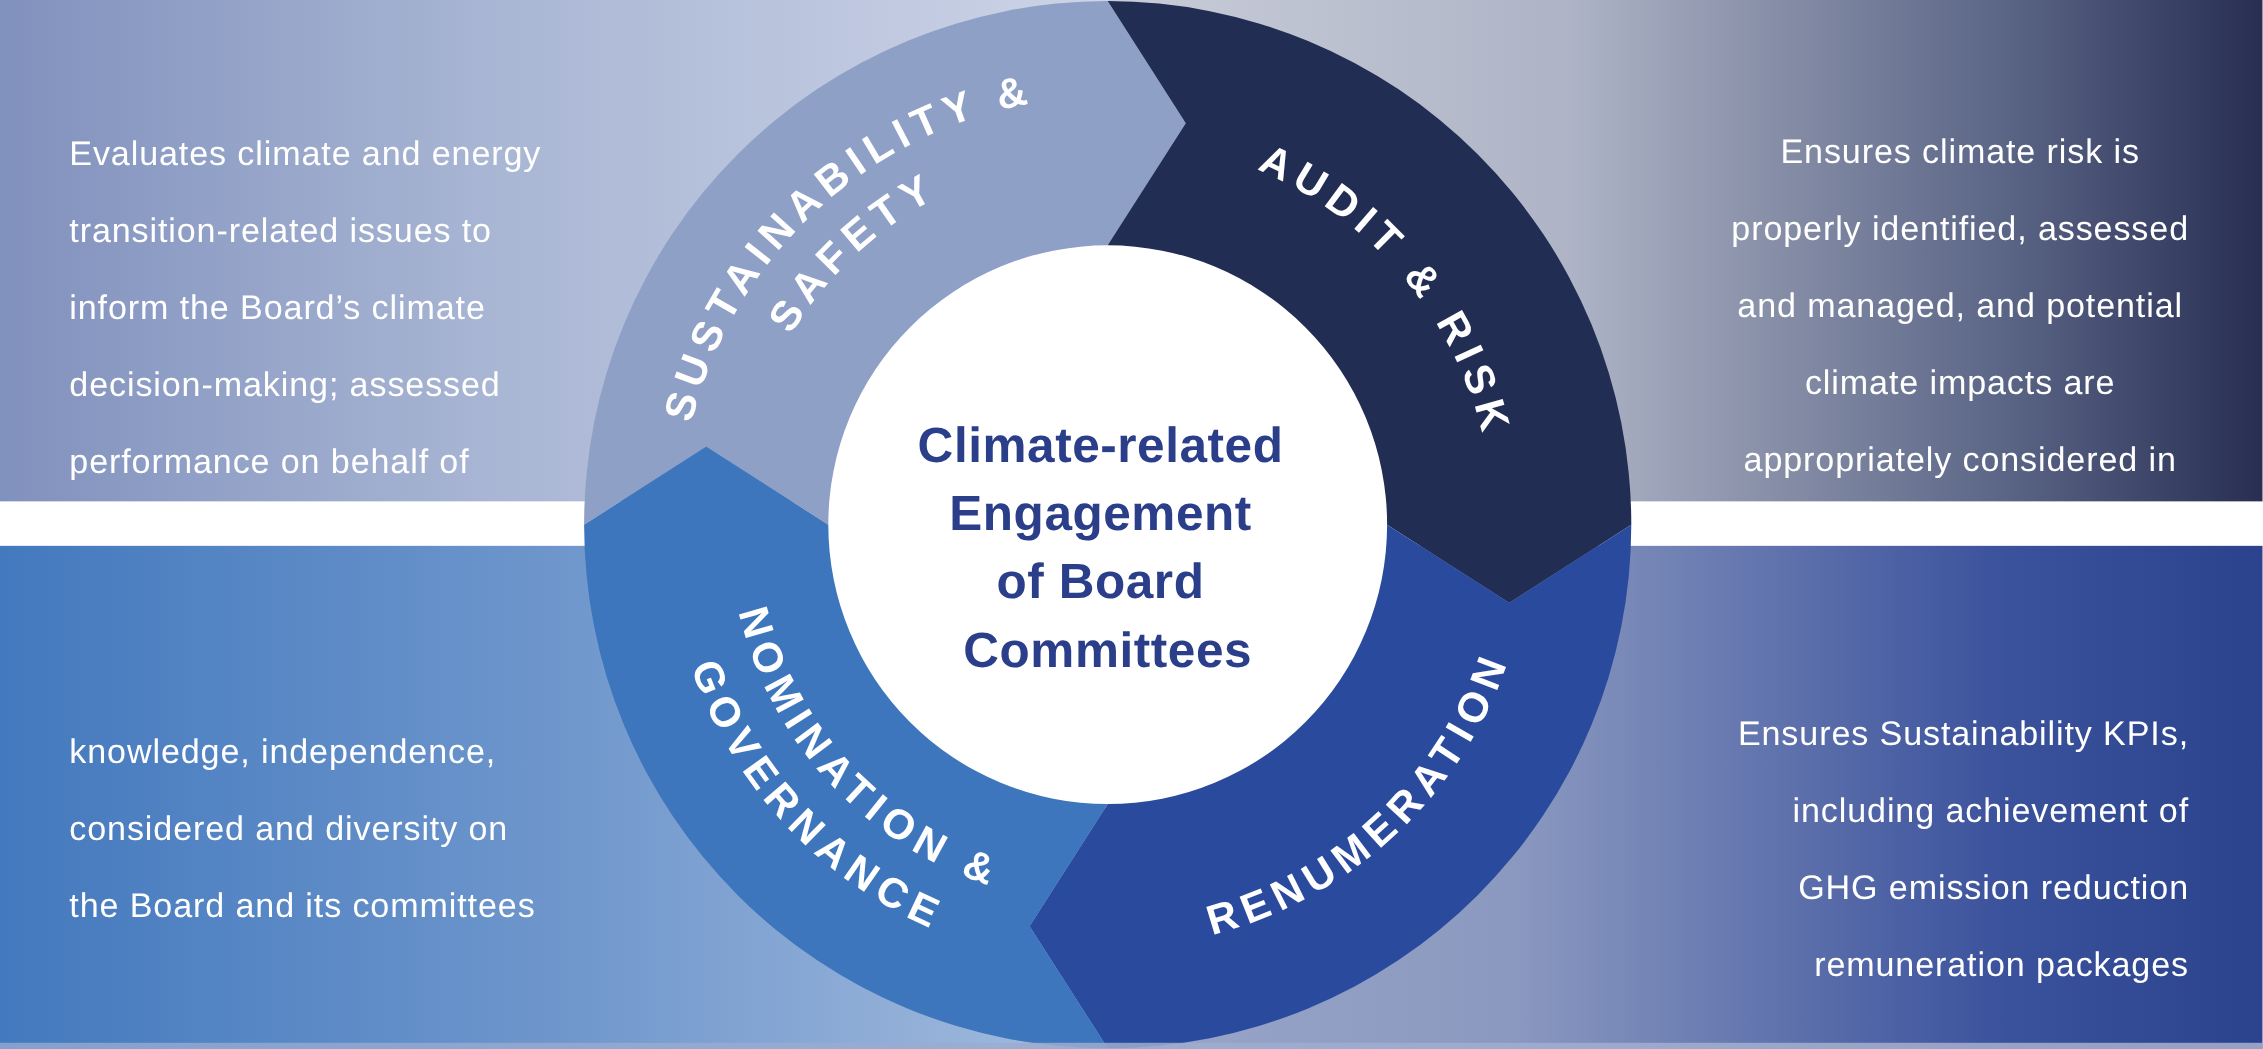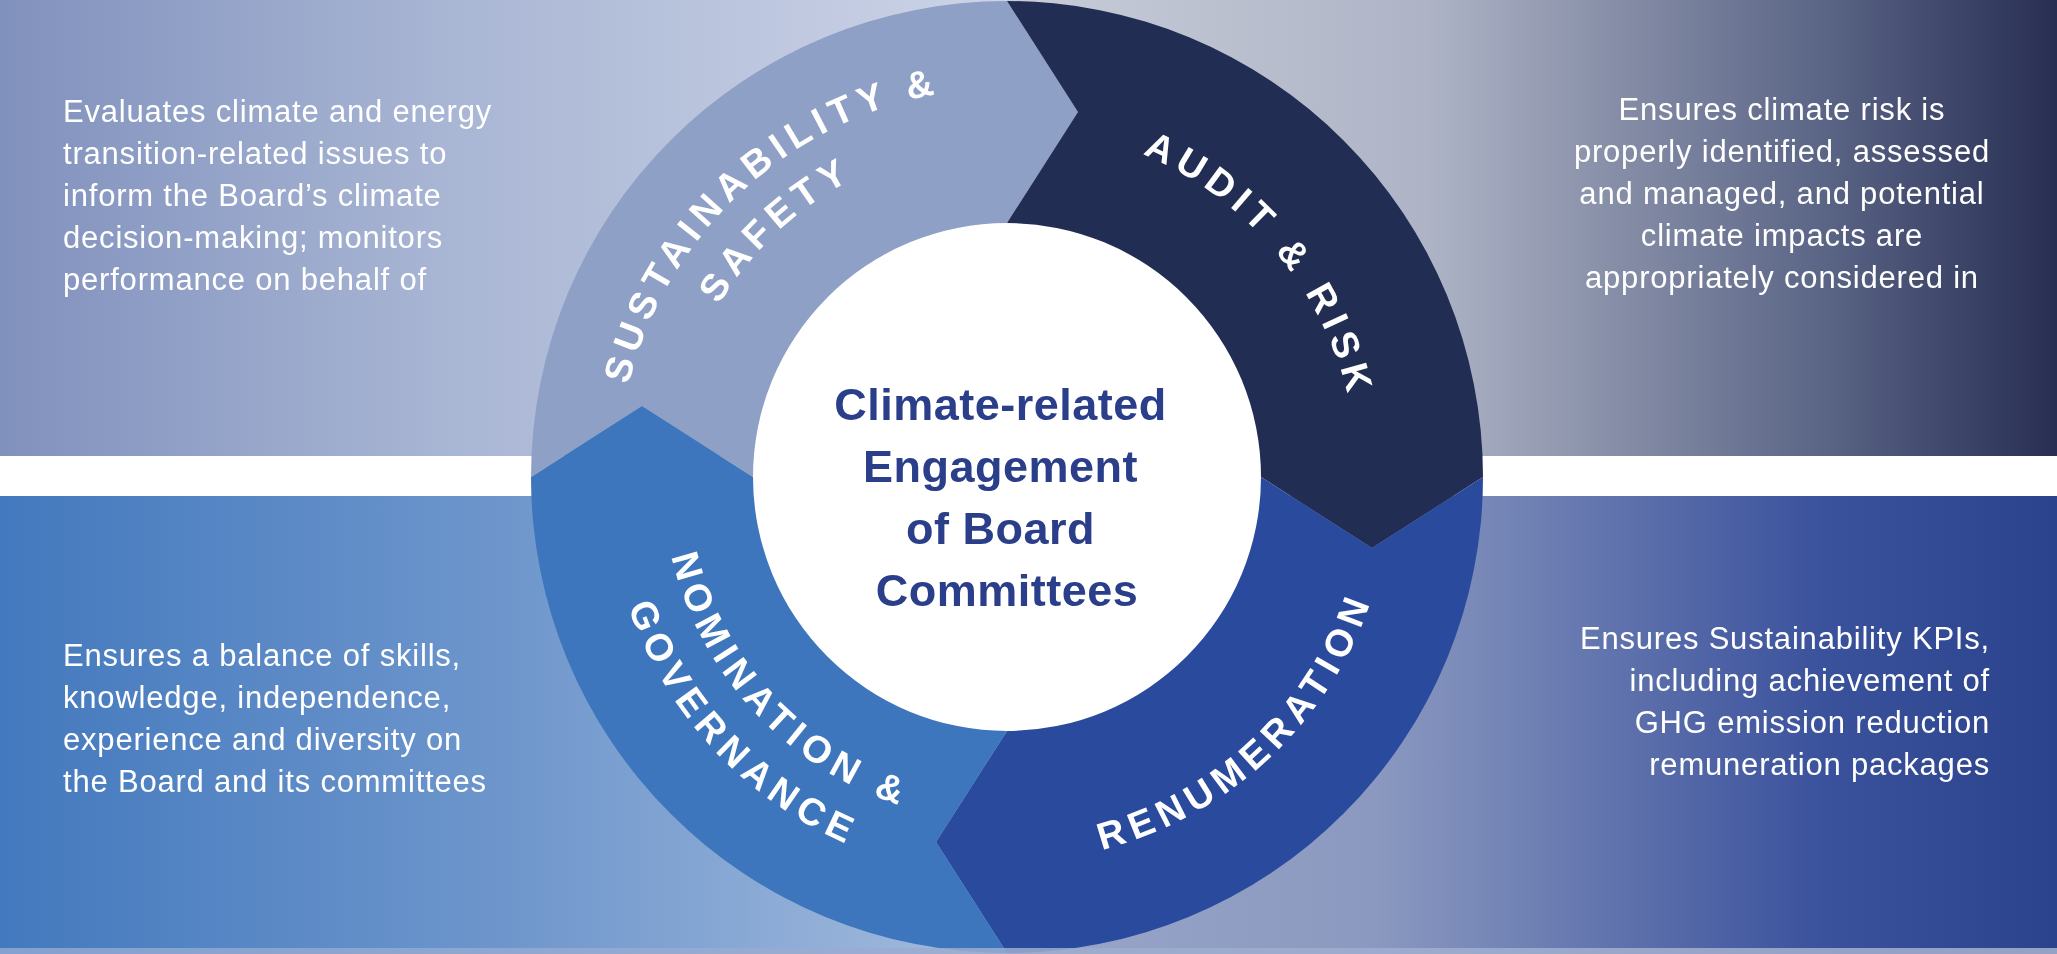--- a/index.html
+++ b/index.html
@@ -19,21 +19,21 @@
     background:linear-gradient(90deg,#4379BE 0%,#6E96CC 50%,#A6BDDE 100%); }
   .quad.br { left:1007px; top:496px; width:1050px; height:458px;
     background:linear-gradient(90deg,#9AA6C9 0%,#8B99C0 35%,#3A519C 78%,#2B428C 100%); }
   .divider { position:absolute; left:0; top:456px; width:2057px; height:40px; background:#FFFFFF; }
   .bottom-edge { position:absolute; left:0; bottom:0; width:2057px; height:6px;
     background:linear-gradient(90deg,#8FA8D2 0%,#A8B2CF 100%); opacity:.85; }
 
   
   .callout { position:absolute; color:#FFFFFF; font-size:31px; line-height:42px;
     font-weight:300; letter-spacing:0.8px; }
-  .callout div { white-space:nowrap; }
+  .callout div { white-space:nowrap;margin-top:28px; }
   .c-tl { left:63px;  top:91px;  text-align:left;  }
   .c-tr { right:67px; top:89px;  text-align:center; }
   .c-bl { left:63px;  top:635px; text-align:left;  }
   .c-br { right:67px; top:618px; text-align:right; }
 
   
   svg.wheel { position:absolute; left:0; top:0; }
   .arc-label { font-family:"Liberation Sans", sans-serif; font-weight:700;
     font-size:38px; letter-spacing:6.5px; fill:#FFFFFF; }
   .center-title { font-family:"Liberation Sans", sans-serif; font-weight:700;
@@ -92,36 +92,35 @@
       <tspan x="1007" y="482">Engagement</tspan>
       <tspan x="1007" y="544">of Board</tspan>
       <tspan x="1007" y="606">Committees</tspan>
     </text>
   </svg>
 
   <div class="callout c-tl">
     <div>Evaluates climate and energy</div>
     <div>transition-related issues to</div>
     <div>inform the Board’s climate</div>
-    <div>decision-making; monitors</div>
+    <div>decision-making; assessed</div>
     <div>performance on behalf of</div>
   </div>
 
   <div class="callout c-tr">
     <div>Ensures climate risk is</div>
     <div>properly identified, assessed</div>
     <div>and managed, and potential</div>
     <div>climate impacts are</div>
     <div>appropriately considered in</div>
   </div>
 
   <div class="callout c-bl">
-    <div>Ensures a balance of skills,</div>
     <div>knowledge, independence,</div>
-    <div>experience and diversity on</div>
+    <div>considered and diversity on</div>
     <div>the Board and its committees</div>
   </div>
 
   <div class="callout c-br">
     <div>Ensures Sustainability KPIs,</div>
     <div>including achievement of</div>
     <div>GHG emission reduction</div>
     <div>remuneration packages</div>
   </div>
 

